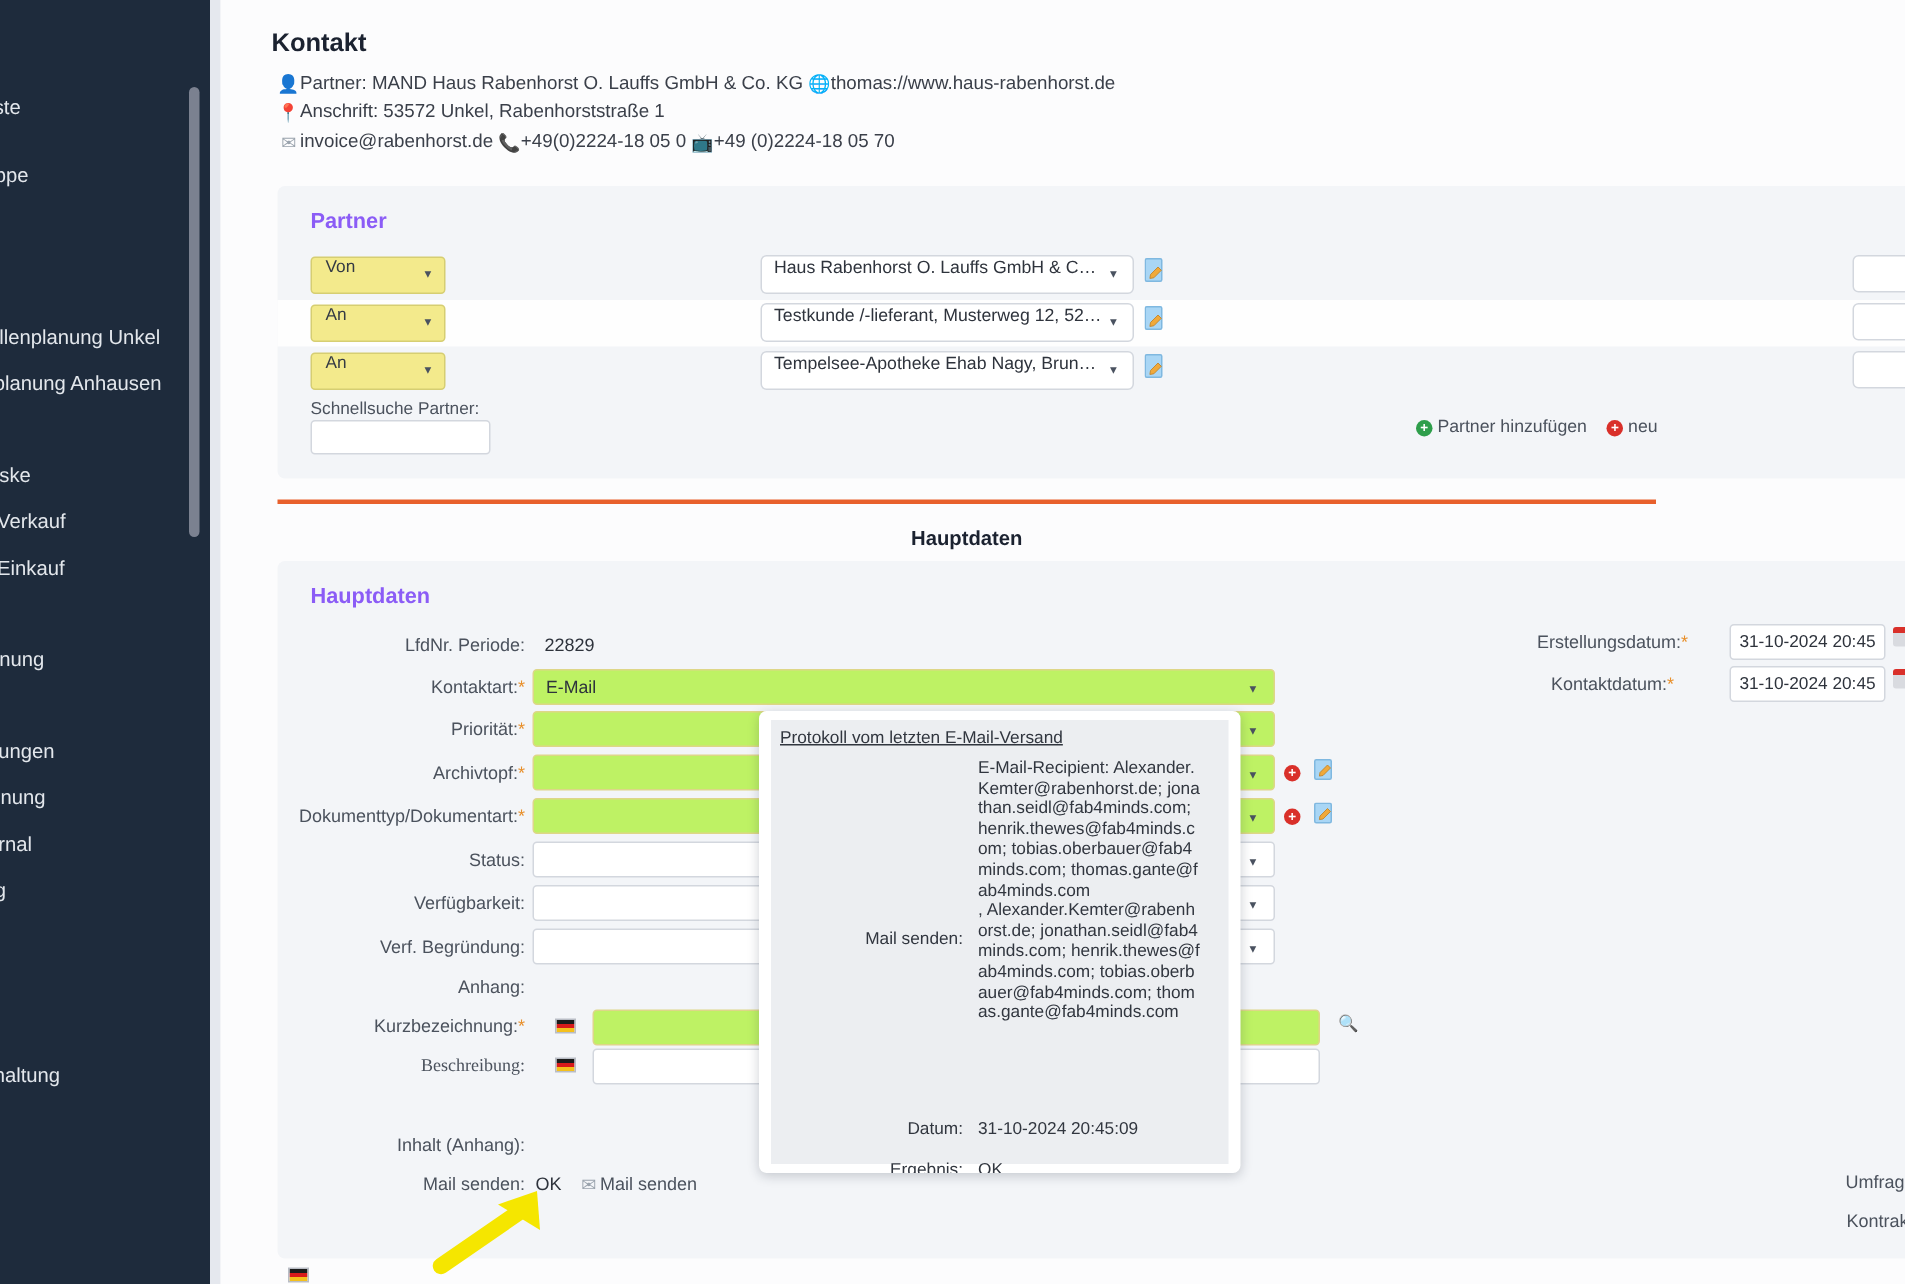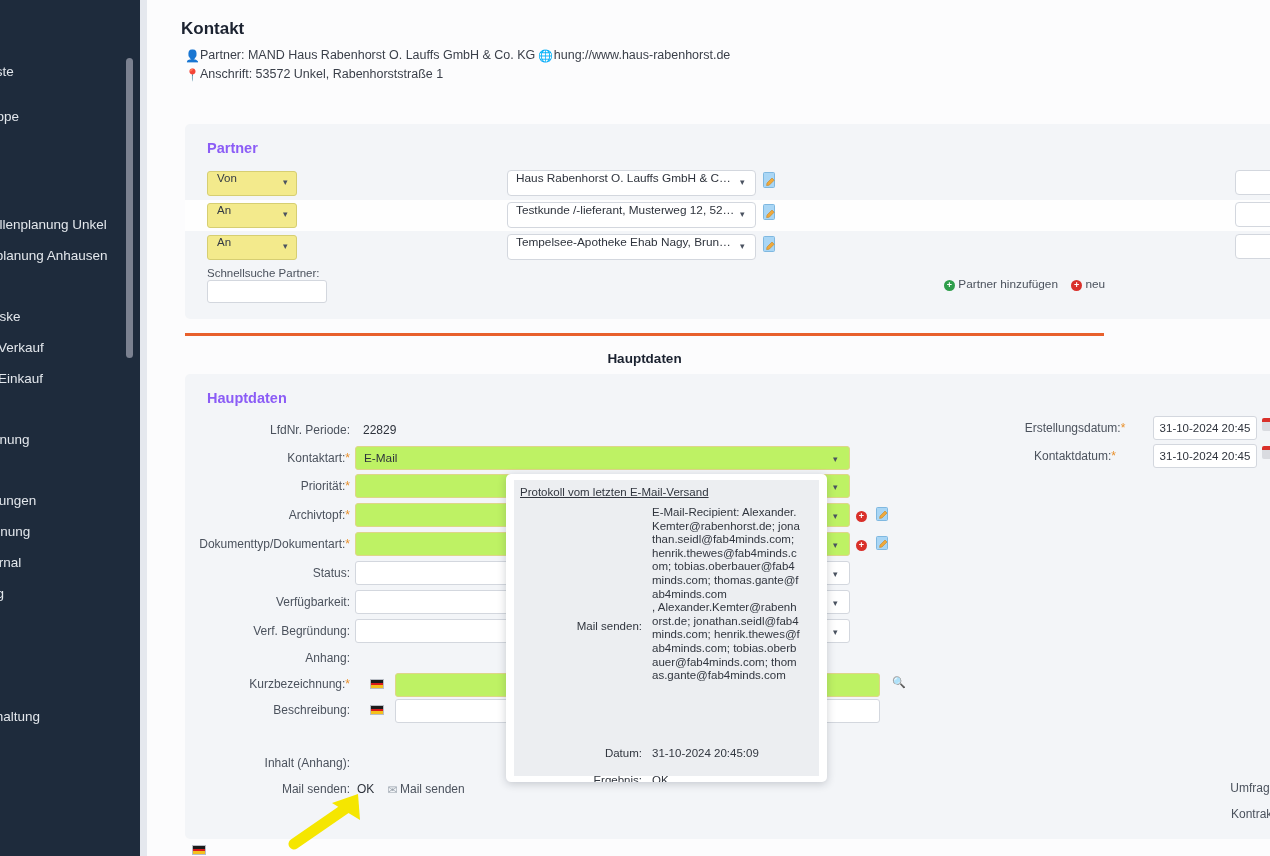--- a/index.html
+++ b/index.html
@@ -284,24 +284,29 @@
   </div>
   <div class="sidebar-edge"></div>
 
   <div class="main">
 
     <div class="page-title">Kontakt</div>
 
     <div class="contact-lines">
       <span class="cline">
         <span class="ic person">👤</span><span>Partner: MAND Haus Rabenhorst O. Lauffs GmbH &amp; Co. KG</span>
-        <span class="ic globe">🌐</span><span>hung://www.haus-rabenhorst.de</span>
+        <span class="ic globe">🌐</span><span>thomas://www.haus-rabenhorst.de</span>
       </span>
       <span class="cline">
         <span class="ic pin">📍</span><span>Anschrift: 53572 Unkel, Rabenhorststraße 1</span>
+      </span>
+      <span class="cline">
+        <span class="ic mail">✉</span><span>invoice@rabenhorst.de</span>
+        <span class="ic phone">📞</span><span>+49(0)2224-18 05 0</span>
+        <span class="ic fax">📺</span><span>+49 (0)2224-18 05 70</span>
       </span>
     </div>
 
     <div class="card" id="partner-card">
       <div class="card-title">Partner</div>
       <div id="partner-rows">
           <div class="p-row" style="top: 44px;">
             <div class="sel-small">Von</div>
             <div class="sel-caret">▾</div>
             <div class="sel-wide">Haus Rabenhorst O. Lauffs GmbH &amp; Co. KG, Rabe</div>
@@ -402,21 +407,21 @@
       <div class="fld" style="top:245px;"></div>
       <div class="fld-caret" style="top:253px;">▾</div>
 
       <div class="h-label" style="top:277px;">Anhang:</div>
 
       <div class="h-label" style="top:303px;text-align:right;"><span>Kurzbezeichnung:</span><span class="req">*</span></div>
       <div class="flag" style="left:185px; top:305px;"></div>
       <div class="fld yellow" style="left:210px; top:299px; width:485px;"></div>
       <div class="srch" style="left:707px; top:302px;"><span class="mag">🔍</span></div>
 
-      <div class="h-label" style="top:329px;">Beschreibung:</div>
+      <div class="h-label" style="top:329px;font-family:Liberation Serif, serif;">Beschreibung:</div>
       <div class="flag" style="left:185px; top:331px;"></div>
       <div class="fld" style="left:210px; top:325px; width:485px;"></div>
 
       <div class="h-label" style="top:382px;">Inhalt (Anhang):</div>
 
       <div class="h-label" style="top:408px;">Mail senden:</div>
       <div class="h-value" style="left:172px; top:408px;">OK</div>
       <div class="h-value" style="left:200px; top:408px; color:#4b525d;">
         <span class="ic mail">✉</span><span>Mail senden</span>
       </div>

